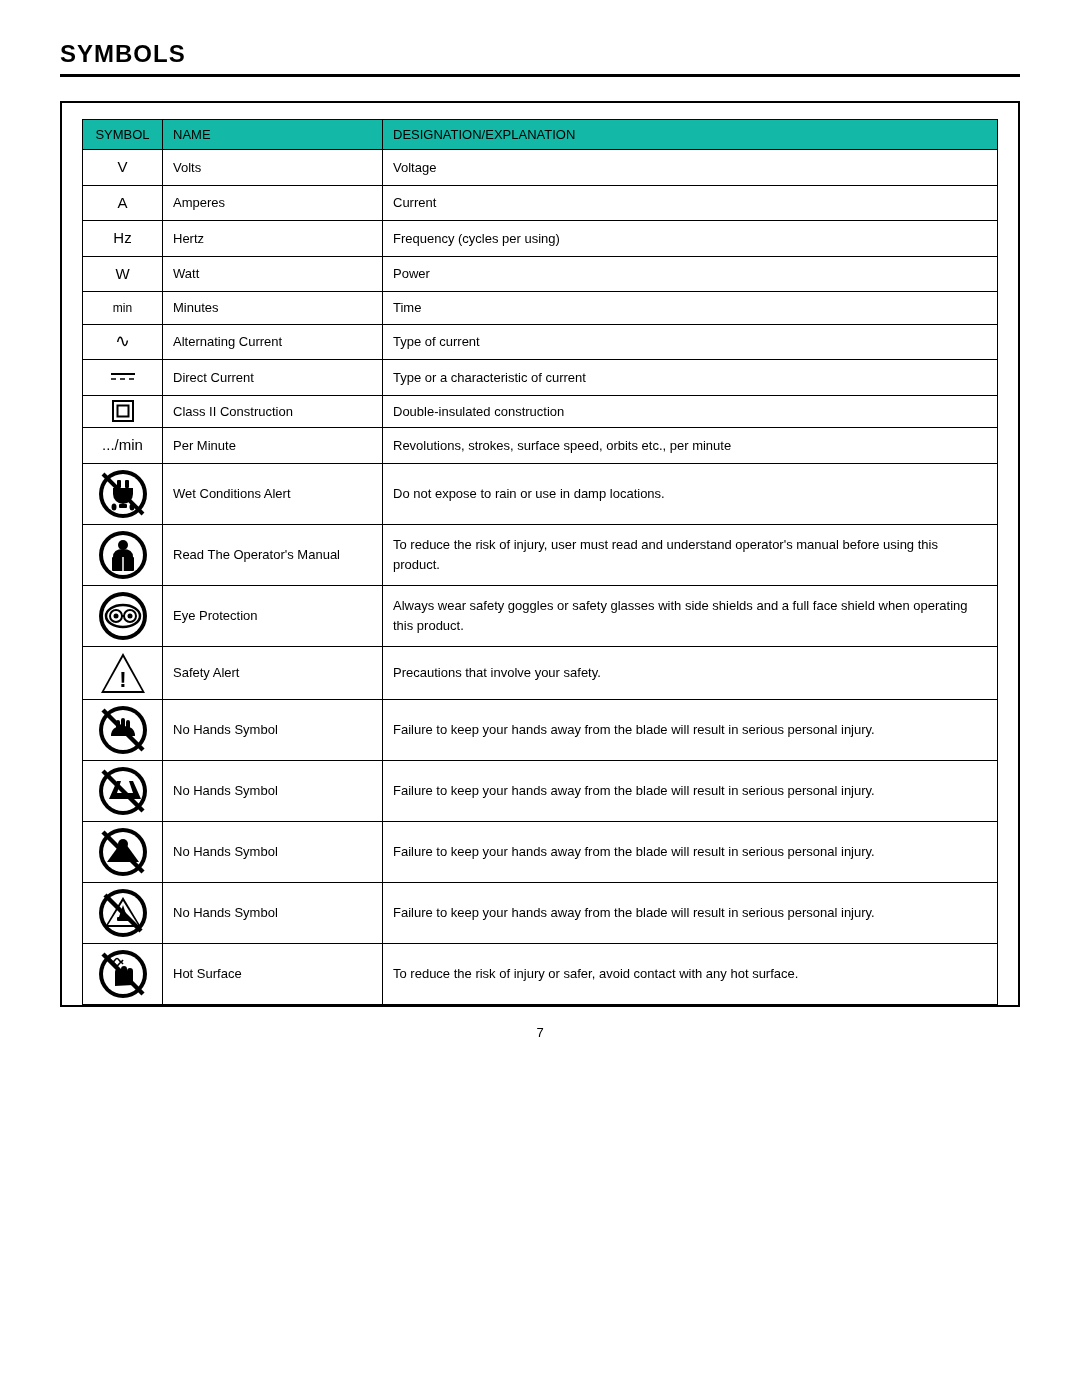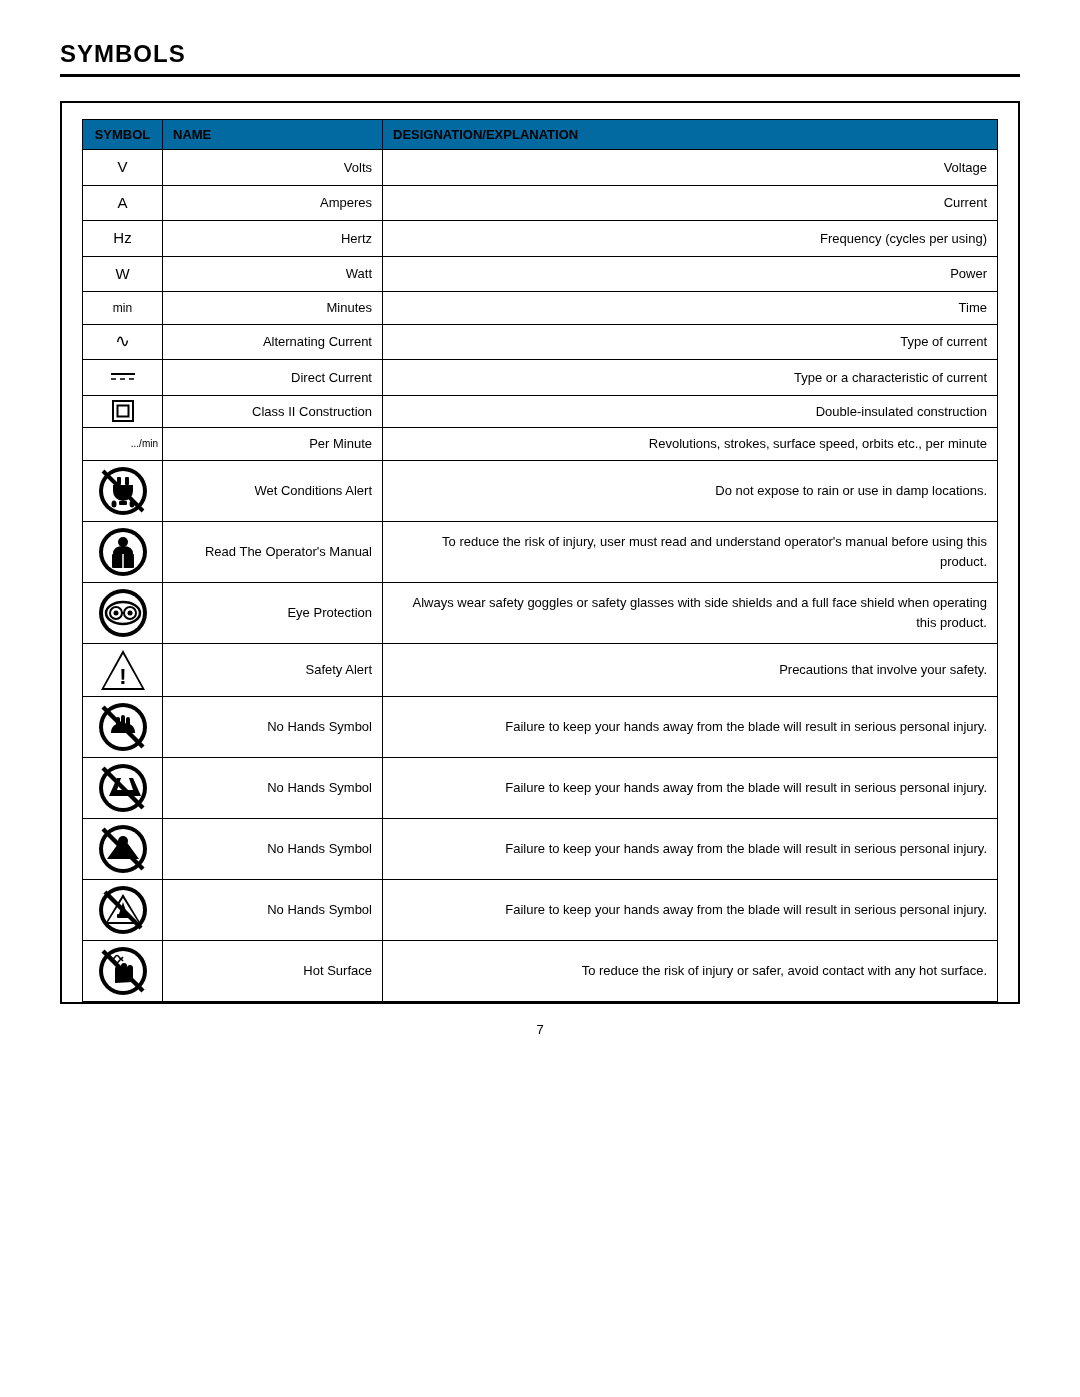--- a/index.html
+++ b/index.html
@@ -33,40 +33,39 @@
       line-height: 1.5;
       margin-bottom: 14px;
     }
     table {
       width: 100%;
       border-collapse: collapse;
     }
     thead tr th {
       border: 1px solid #000;
       padding: 7px 10px;
-      font-weight: 700;
+      font-weight: 400;
       font-size: 13px;
       text-transform: uppercase;
       text-align: left;
-      background: #0369a1;
+      background: #14b8a6;
     }
     thead tr th:first-child {
       width: 80px;
       text-align: center;
     }
     thead tr th:nth-child(2) {
       width: 220px;
     }
     tbody tr td {
       border: 1px solid #000;
       padding: 6px 10px;
       vertical-align: middle;
       font-size: 13px;
       line-height: 1.5;
-      text-align: right;
     }
     tbody tr td:first-child {
       text-align: center;
       font-size: 15px;
       font-weight: normal;
       padding: 6px 4px;
     }
     .symbol-icon {
       display: flex;
       align-items: center;
@@ -193,21 +192,21 @@
             <div class="class2-box">
                 <div class="class2-inner"></div>
               </div>
           </div>
         </td>
         <td>Class II Construction</td>
         <td>Double-insulated construction</td>
       </tr>
 
       <tr>
-        <td style="font-size:10px;text-align:right;">.../min</td>
+        <td style="font-size:15px;">.../min</td>
         <td>Per Minute</td>
         <td>Revolutions, strokes, surface speed, orbits etc., per minute</td>
       </tr>
 
       <tr>
         <td class="icon-cell">
           <div class="symbol-icon">
             <svg width="52" height="52" viewBox="0 0 52 52">
               <circle cx="26" cy="26" r="24" fill="#000"></circle>
               <circle cx="26" cy="26" r="20" fill="#fff"></circle>

